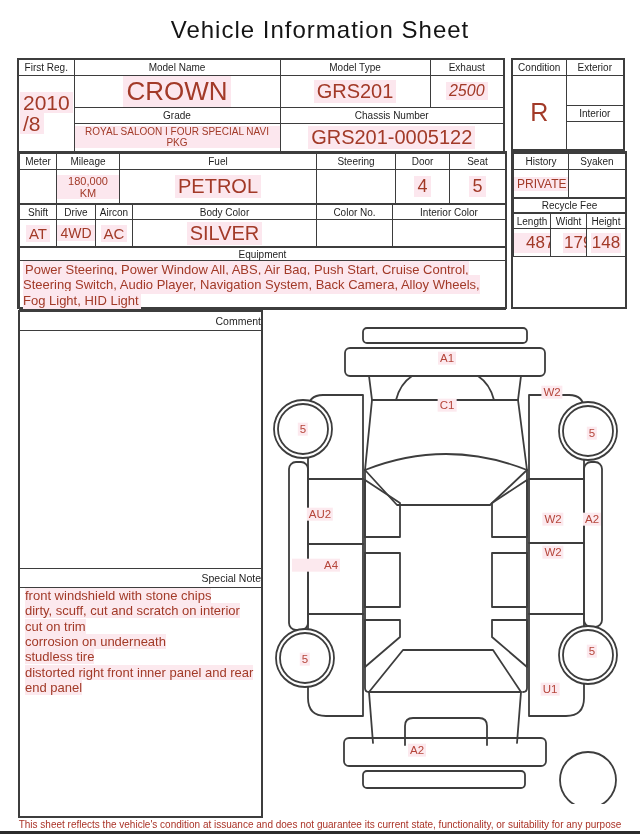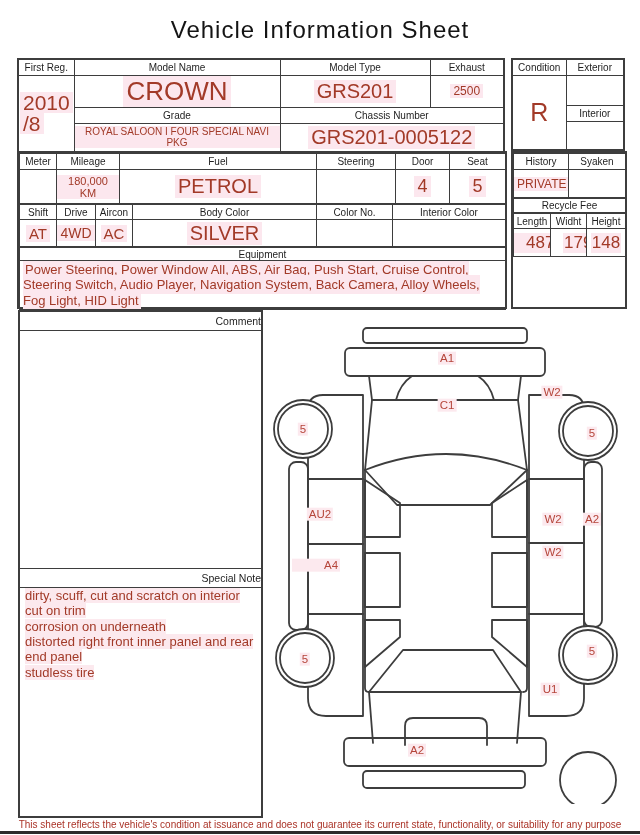--- a/index.html
+++ b/index.html
@@ -52,21 +52,21 @@
       <th class="head">Model Type</th>
       <th class="head">Exhaust</th>
     </tr>
     <tr style="height:30px">
       <td rowspan="3" class="val lft" style="font-size:21px; line-height:1.0; padding-left:1px;">
         <span class="hl">2010</span><br>
         <span class="hl">/8</span>
       </td>
       <td class="val" style="font-size:26px;"><span class="hl">CROWN</span></td>
       <td class="val" style="font-size:20px;"><span class="hl">GRS201</span></td>
-      <td class="val" style="font-size:12px;"><span class="hl">2500</span></td>
+      <td class="val" style="font-size:16px;font-style:italic;"><span class="hl">2500</span></td>
     </tr>
     <tr style="height:16px">
       <th class="head">Grade</th>
       <th class="head" colspan="2">Chassis Number</th>
     </tr>
     <tr style="height:29px">
       <td class="val" style="font-size:10px;"><span class="hl">ROYAL SALOON I FOUR SPECIAL NAVI PKG</span></td>
       <td class="val" colspan="2" style="font-size:20px;"><span class="hl">GRS201-0005122</span></td>
     </tr>
   </tbody>
@@ -215,25 +215,26 @@
       </tr>
     </tbody>
       </table>
   </div>
 
   <div id="notebox" class="abs">
     <div class="boxhead">Comment</div>
     <div></div>
     <div id="special-head" class="boxhead">Special Note</div>
     <div id="special-text">
+      <div><span>front windshield with stone chips</span></div>
       <div><span>dirty, scuff, cut and scratch on interior</span></div>
       <div><span>cut on trim</span></div>
       <div><span>corrosion on underneath</span></div>
+      <div><span>studless tire</span></div>
       <div><span>distorted right front inner panel and rear end panel</span></div>
-      <div><span>studless tire</span></div>
     </div>
   </div>
 
   <div id="diagram" class="abs">
     <svg width="370" height="492" viewBox="0 0 370 492" fill="none" stroke="#3d3d3d" stroke-width="1.8" stroke-linejoin="round" stroke-linecap="round">
 
       <rect x="93" y="16" width="164" height="15" rx="4"></rect>
       <rect x="75" y="36" width="200" height="28" rx="5"></rect>
 
       <path d="M99,64 L102,88 L95,158"></path>

